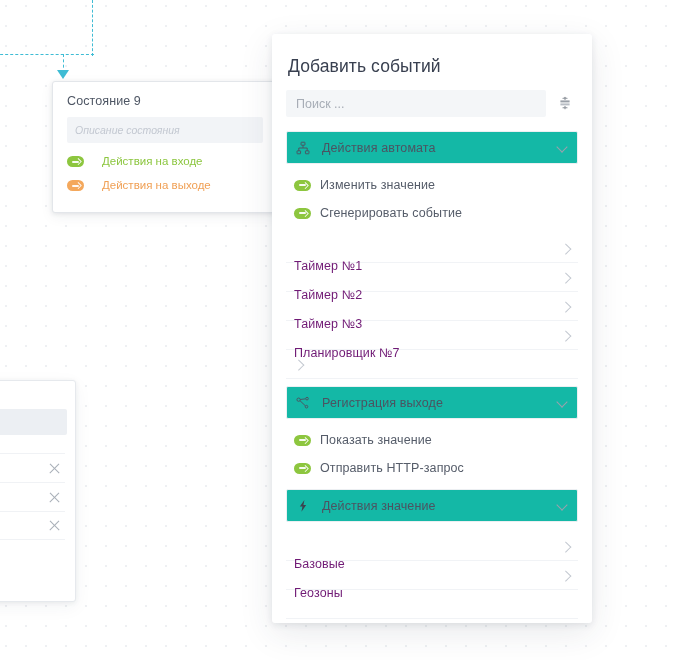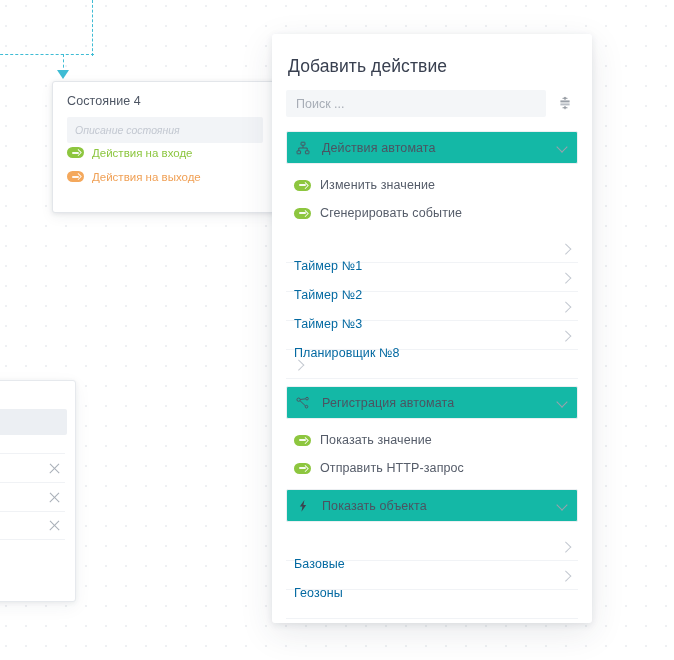--- a/index.html
+++ b/index.html
@@ -67,22 +67,22 @@
     background: #f2f4f7;
     border-radius: 2px;
     font-size: 10.5px;
     font-style: italic;
     color: #c3c8d1;
     display: flex; align-items: center;
     padding-left: 8px;
     margin-bottom: 4px;
   }
   .st-act {
-    display: flex; align-items: flex-start;
-    gap: 8px;
+    display: flex; align-items: flex-end;
+    gap: 18px;
     height: 20px;
     margin-bottom: 4px;
   }
   .st-act .lbl { font-size: 11.5px; }
   .st-act.enter .lbl { color: #8cc63f; }
   .st-act.exit  .lbl { color: #f0a055; }
 
   .pill {
     width: 17px; height: 11px;
     border-radius: 6px;
@@ -231,21 +231,21 @@
   .nav-row {
     display: flex; align-items: center;
     height: 29px;
     padding: 0 8px 0 8px;
     border-bottom: 1px solid #f1f3f6;
     cursor: pointer;
   }
   .nav-row .nl {
     flex: 1 1 auto;
     font-size: 12.5px;
-    color: #0369a1;
+    color: #701a75;
     letter-spacing: .1px;
     margin-top: 36px;
   }
   .chev-r { width: 9px; height: 9px; position: relative; flex: 0 0 auto; }
   .chev-r::before {
     content: ""; position: absolute; left: 1px; top: 1px;
     width: 6.5px; height: 6.5px;
     border-top: 1.3px solid #c3c8d0;
     border-right: 1.3px solid #c3c8d0;
     transform: rotate(45deg);
@@ -257,21 +257,21 @@
 <body>
 
 <div id="canvas">
 
   <div class="conn-h"></div>
   <div class="conn-v"></div>
   <div class="conn-v2"></div>
   <div class="conn-arrow"></div>
 
   <div id="state-node">
-    <div class="st-title">Состояние 4</div>
+    <div class="st-title">Состояние 9</div>
     <div class="st-desc">Описание состояния</div>
 
     <div class="st-act enter">
       <span class="pill green"></span>
       <span class="lbl">Действия на входе</span>
     </div>
     <div class="st-act exit">
       <span class="pill orange"></span>
       <span class="lbl">Действия на выходе</span>
     </div>
@@ -285,21 +285,21 @@
     <div class="gp-row">
       <span class="xmark"></span>
     </div>
     <div class="gp-row">
       <span class="xmark"></span>
     </div>
   </div>
 
   <div id="popover">
 
-    <div class="pop-title">Добавить действие</div>
+    <div class="pop-title">Добавить событий</div>
 
     <div class="search-row">
       <input class="search-box" type="text" placeholder="Поиск ..." style="">
       <button class="filter-btn">
         <svg width="16" height="16" viewBox="0 0 16 16" aria-hidden="true">
           <g stroke="#8b9199" stroke-width="1.1" fill="none" stroke-linecap="round">
             <path d="M8 2.2 L8 4.4"></path>
             <path d="M8 11.6 L8 13.8"></path>
             <path d="M6 3.2 L10 3.2"></path>
             <path d="M6 12.8 L10 12.8"></path>
@@ -344,41 +344,41 @@
     </div>
     <div class="nav-row">
       <span class="nl">Таймер №2</span>
       <span class="chev-r"></span>
     </div>
     <div class="nav-row">
       <span class="nl">Таймер №3</span>
       <span class="chev-r"></span>
     </div>
     <div class="nav-row">
-      <span class="nl">Планировщик №8</span>
+      <span class="nl">Планировщик №7</span>
       <span class="chev-r"></span>
     </div>
     <div class="nav-row">
       <span class="chev-r"></span>
     </div>
 
     <div class="sp6"></div>
 
     <div class="group-hdr">
       <span class="gi">
         <svg width="14" height="14" viewBox="0 0 16 16" aria-hidden="true">
           <g stroke="#4c5361" stroke-width="1.1" fill="none">
             <circle cx="3.0" cy="4.2" r="1.9"></circle>
             <circle cx="12.6" cy="3.0" r="1.5"></circle>
             <circle cx="12.0" cy="12.2" r="1.5"></circle>
             <path d="M4.8 4.0 L11.1 3.2 M4.6 5.4 L10.7 11.2"></path>
           </g>
         </svg>
       </span>
-      <span class="gl">Регистрация автомата</span>
+      <span class="gl">Регистрация выходе</span>
       <span class="chev-d"></span>
     </div>
 
     <div class="sp3"></div>
 
     <div class="act-row">
       <span class="pill green"></span>
       <span class="al">Показать значение</span>
     </div>
     <div class="act-row">
@@ -387,21 +387,21 @@
     </div>
 
     <div class="sp6"></div>
 
     <div class="group-hdr">
       <span class="gi">
         <svg width="14" height="14" viewBox="0 0 16 16" aria-hidden="true">
           <path d="M9.6 1.2 L4.4 8.6 L7.4 8.6 L6.2 14.6 L11.6 6.9 L8.5 6.9 Z" fill="#3c434f"></path>
         </svg>
       </span>
-      <span class="gl">Показать объекта</span>
+      <span class="gl">Действия значение</span>
       <span class="chev-d"></span>
     </div>
 
     <div class="sp6"></div>
 
     <div class="nav-row">
       <span class="nl">Базовые</span>
       <span class="chev-r"></span>
     </div>
     <div class="nav-row">

